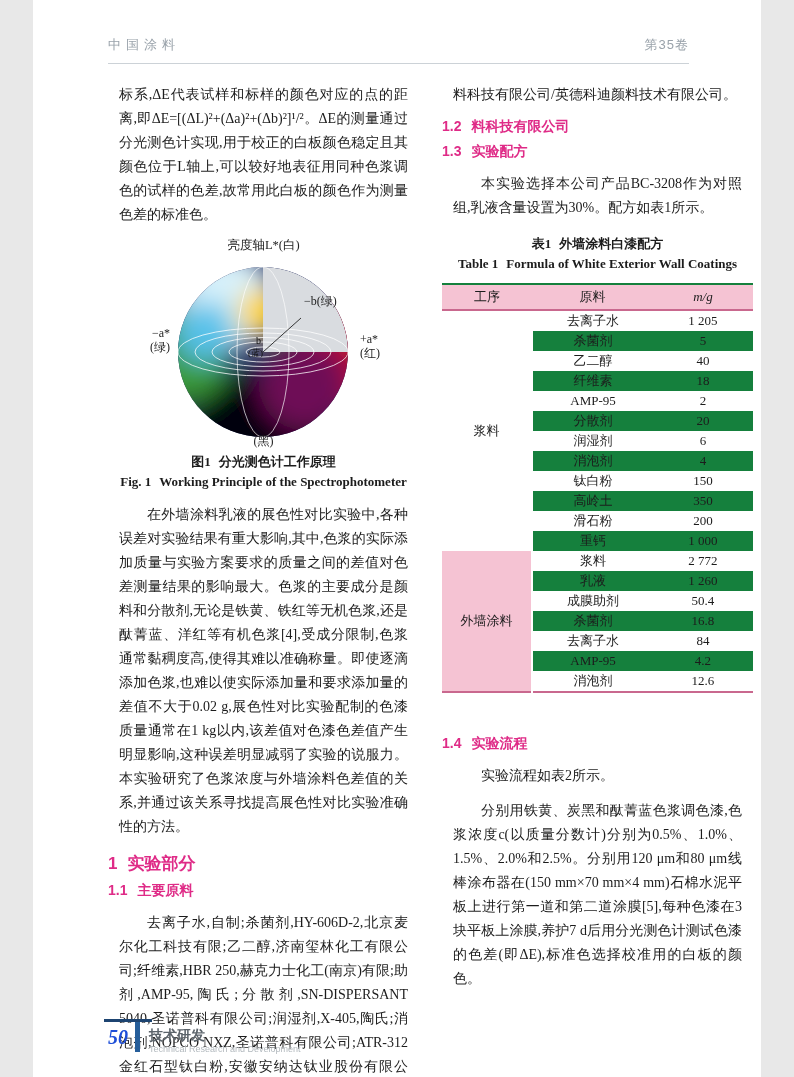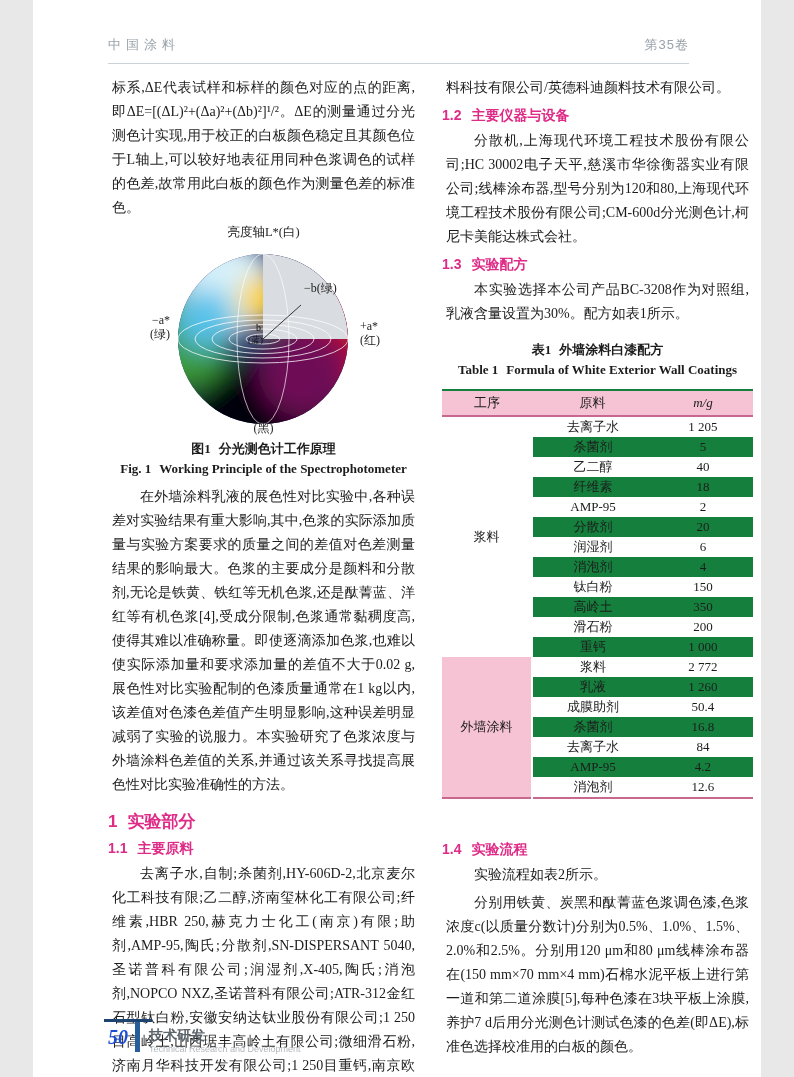--- a/index.html
+++ b/index.html
@@ -11,21 +11,21 @@
                border-bottom:1px solid #ccd2d7; display:flex; justify-content:space-between;
                font-family:"Liberation Sans","DejaVu Sans",sans-serif; font-size:13px; color:#99a2aa; }
   .pg-header .jname { letter-spacing:5px; }
   .pg-header .vol { letter-spacing:1px; }
 
   
   .col { position:absolute; top:72px; width:311px; }
   .col-left { left:75px; }
   .col-right { left:409px; }
 
-  .body-text { margin:4px; font-size:14px; line-height:24px; text-align:justify; text-indent:2em; }
+  .body-text { margin:11px; font-size:14px; line-height:24px; text-align:justify; text-indent:2em; }
   .no-indent { text-indent:0; }
 
   .h-sec { margin:13px 0 5px; font-family:"Liberation Sans","DejaVu Sans",sans-serif;
            font-weight:bold; color:#df2b87; }
   .h1 { font-size:17px; }
   .h2 { font-size:14px; margin:7px 0 4px; }
   .hnum { margin-right:10px; }
 
   
   .figure { margin:5px 0 6px; }
@@ -130,22 +130,21 @@
 
     <h2 class="h-sec h1"><span class="hnum">1</span><span>实验部分</span></h2>
     <h3 class="h-sec h2"><span class="hnum">1.1</span><span>主要原料</span></h3>
 
     <p class="body-text">去离子水,自制;杀菌剂,HY-606D-2,北京麦尔化工科技有限;乙二醇,济南玺林化工有限公司;纤维素,HBR 250,赫克力士化工(南京)有限;助剂,AMP-95,陶氏;分散剂,SN-DISPERSANT 5040,圣诺普科有限公司;润湿剂,X-405,陶氏;消泡剂,NOPCO NXZ,圣诺普科有限公司;ATR-312金红石型钛白粉,安徽安纳达钛业股份有限公司;1 250目高岭土,山西琚丰高岭土有限公司;微细滑石粉,济南月华科技开发有限公司;1 250目重钙,南京欧米亚精细化工有限公司;乳液,BC-3208,自制;成膜助剂,醇酯–12,润泰化学股份有限公司;铁黄,苏州秧浦色彩科技有限公司;炭黑BK9007-S、酞菁蓝B6153-SA,广东科迪新材</p>
   </div>
 
   <div class="col col-right">
     <p class="body-text no-indent">料科技有限公司/英德科迪颜料技术有限公司。</p>
 
-    <h3 class="h-sec h2"><span class="hnum">1.2</span><span>主要仪器与设备</span></h3>
-    <p class="body-text">分散机,上海现代环境工程技术股份有限公司;HC 30002电子天平,慈溪市华徐衡器实业有限公司;线棒涂布器,型号分别为120和80,上海现代环境工程技术股份有限公司;CM-600d分光测色计,柯尼卡美能达株式会社。</p>
+    <h3 class="h-sec h2"><span class="hnum">1.2</span><span>料科技有限公司</span></h3>
 
     <h3 class="h-sec h2"><span class="hnum">1.3</span><span>实验配方</span></h3>
     <p class="body-text">本实验选择本公司产品BC-3208作为对照组,乳液含量设置为30%。配方如表1所示。</p>
 
     <div class="tbl-cap tbl-cap-cn"><span class="cap-label">表1</span><span>外墙涂料白漆配方</span></div>
     <div class="tbl-cap"><span class="cap-label">Table 1</span><span>Formula of White Exterior Wall Coatings</span></div>
 
     <table class="formula">
       <thead>
         <tr>

